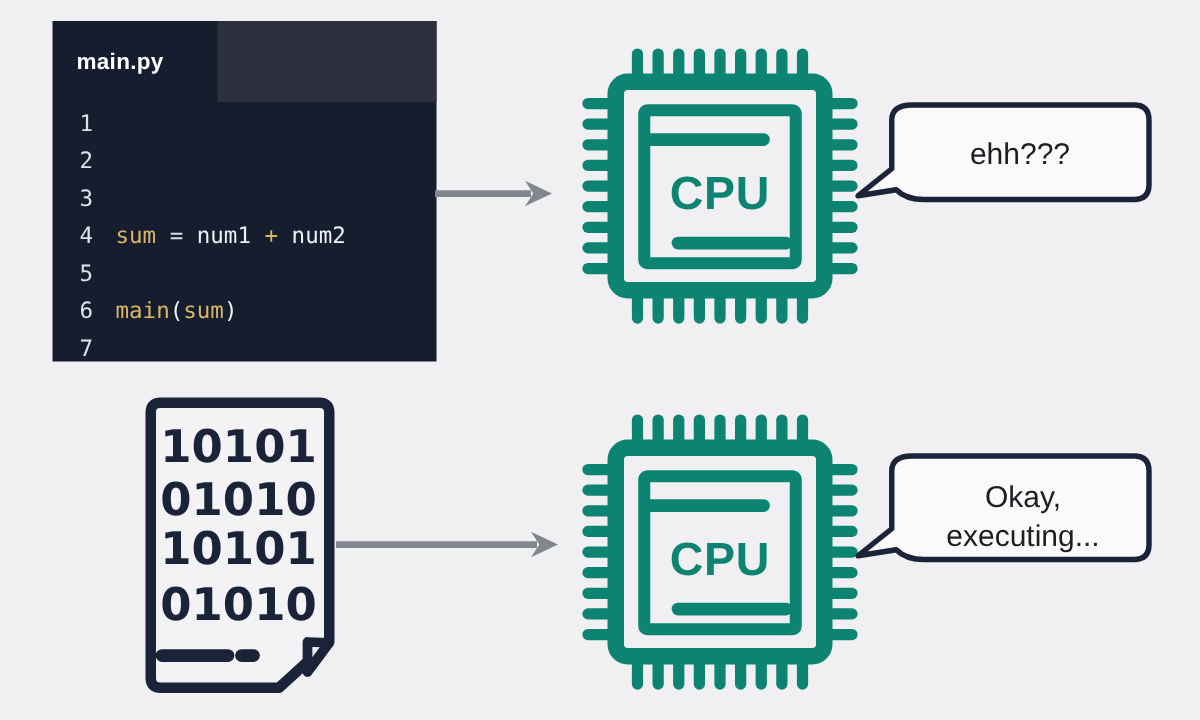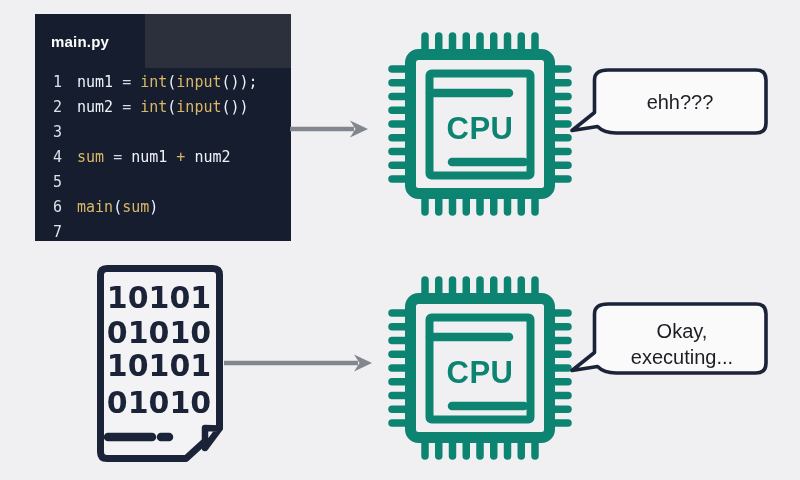--- a/index.html
+++ b/index.html
@@ -67,22 +67,22 @@
 <div class="canvas">
 
   <div class="editor">
     <div class="tabbar">
       <div class="tabbar-rest"></div>
       <div class="tab-active">
         <span>main.py</span>
       </div>
     </div>
     <div class="code" id="code-lines">
-        <div class="code-row"><span class="ln">1</span><span class="src"><span class="tok-plain">num1 </span><span class="tok-op">= </span><span class="tok-kw">int</span><span class="tok-plain">(</span><span class="tok-kw">input</span><span class="tok-plain">());</span></span></div>
-        <div class="code-row"><span class="ln">2</span><span class="src"><span class="tok-plain">num2 </span><span class="tok-op">= </span><span class="tok-kw">int</span><span class="tok-plain">(</span><span class="tok-kw">input</span><span class="tok-plain">())</span></span></div>
+        <div class="code-row"><span class="ln">1</span></div>
+        <div class="code-row"><span class="ln">2</span></div>
         <div class="code-row"><span class="ln">3</span><span class="src"></span></div>
         <div class="code-row"><span class="ln">4</span><span class="src"><span class="tok-kw">sum </span><span class="tok-op">= </span><span class="tok-plain">num1 </span><span class="tok-kw">+ </span><span class="tok-plain">num2</span></span></div>
         <div class="code-row"><span class="ln">5</span><span class="src"></span></div>
         <div class="code-row"><span class="ln">6</span><span class="src"><span class="tok-kw">main</span><span class="tok-plain">(</span><span class="tok-kw">sum</span><span class="tok-plain">)</span></span></div>
         <div class="code-row"><span class="ln">7</span><span class="src"></span></div>
       </div>
   </div>
 
   <svg class="art" style="left:288px;top:118px" width="86" height="22" viewBox="0 0 86 22">
     <line x1="2" y1="11" x2="66" y2="11" stroke="#82868f" stroke-width="4.5"></line>

